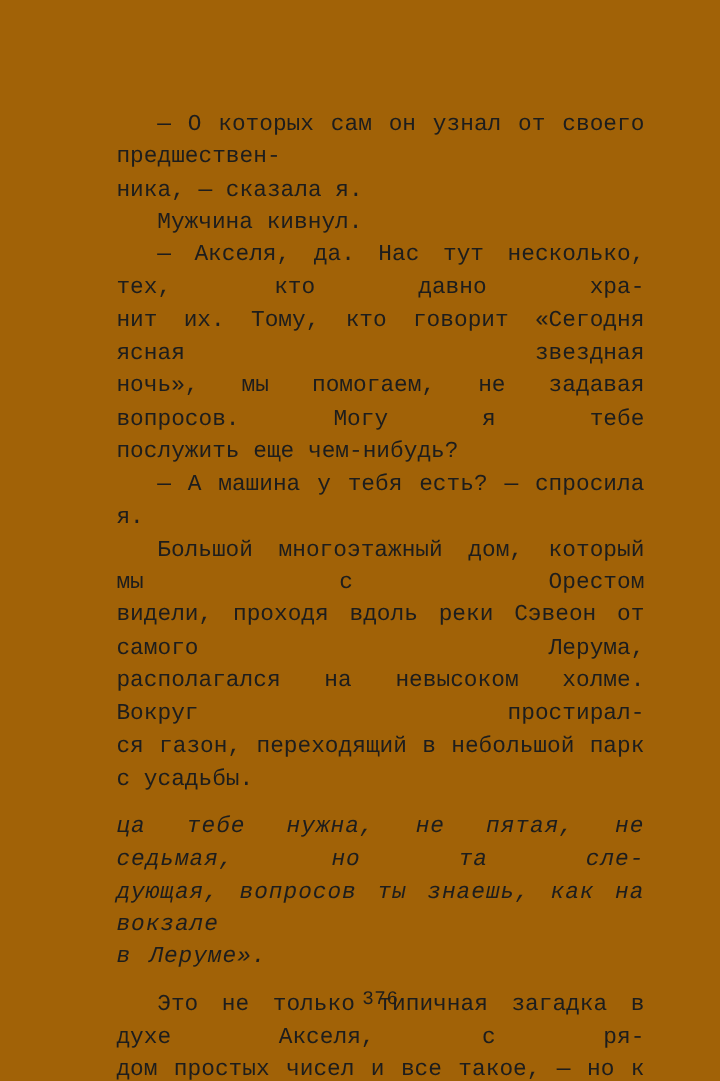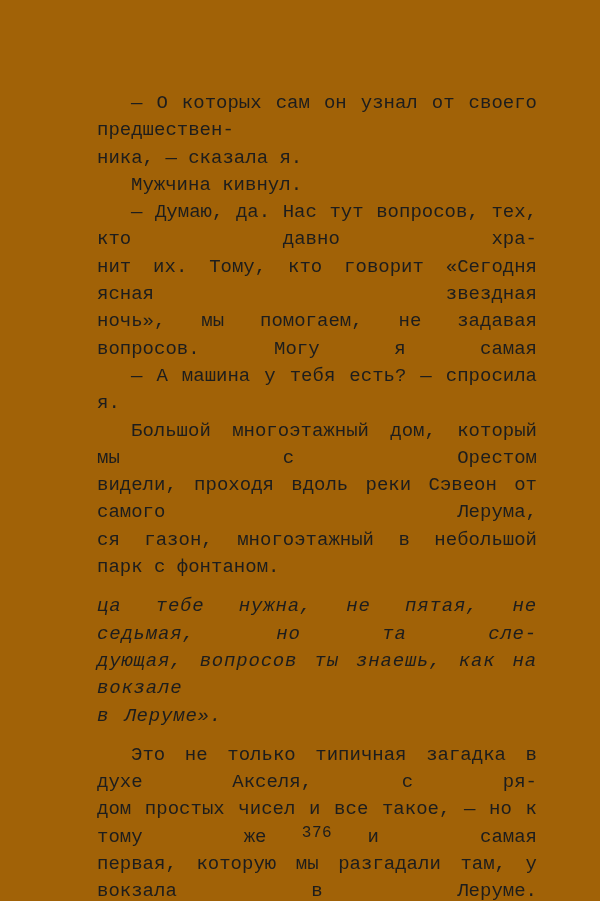--- a/index.html
+++ b/index.html
@@ -65,31 +65,33 @@
 <div class="page">
   <div class="text-block">
       <div class="paragraph">
         <div class="line first">— О которых сам он узнал от своего предшествен-</div>
         <div class="line last">ника, — сказала я.</div>
       </div>
       <div class="paragraph">
         <div class="line first last">Мужчина кивнул.</div>
       </div>
       <div class="paragraph">
-        <div class="line first">— Думаю, да. Нас тут вопросов, тех, кто давно хра-</div>
+        <div class="line first">— Акселя, да. Нас тут несколько, тех, кто давно хра-</div>
         <div class="line">нит их. Тому, кто говорит «Сегодня ясная звездная</div>
-        <div class="line">ночь», мы помогаем, не задавая вопросов. Могу я самая</div>
+        <div class="line">ночь», мы помогаем, не задавая вопросов. Могу я тебе</div>
+        <div class="line last">послужить еще чем-нибудь?</div>
       </div>
       <div class="paragraph">
         <div class="line first last">— А машина у тебя есть? — спросила я.</div>
       </div>
       <div class="paragraph">
         <div class="line first">Большой многоэтажный дом, который мы с Орестом</div>
         <div class="line">видели, проходя вдоль реки Сэвеон от самого Лерума,</div>
-        <div class="line last">ся газон, многоэтажный в небольшой парк с фонтаном.</div>
+        <div class="line">располагался на невысоком холме. Вокруг простирал-</div>
+        <div class="line last">ся газон, переходящий в небольшой парк с усадьбы.</div>
       </div>
       <div class="paragraph italic gap">
         <div class="line">ца тебе нужна, не пятая, не седьмая, но та сле-</div>
         <div class="line">дующая, вопросов ты знаешь, как на вокзале</div>
         <div class="line last">в Леруме».</div>
       </div>
       <div class="paragraph gap">
         <div class="line first">Это не только типичная загадка в духе Акселя, с ря-</div>
         <div class="line">дом простых чисел и все такое, — но к тому же и самая</div>
         <div class="line">первая, которую мы разгадали там, у вокзала в Леруме.</div>

